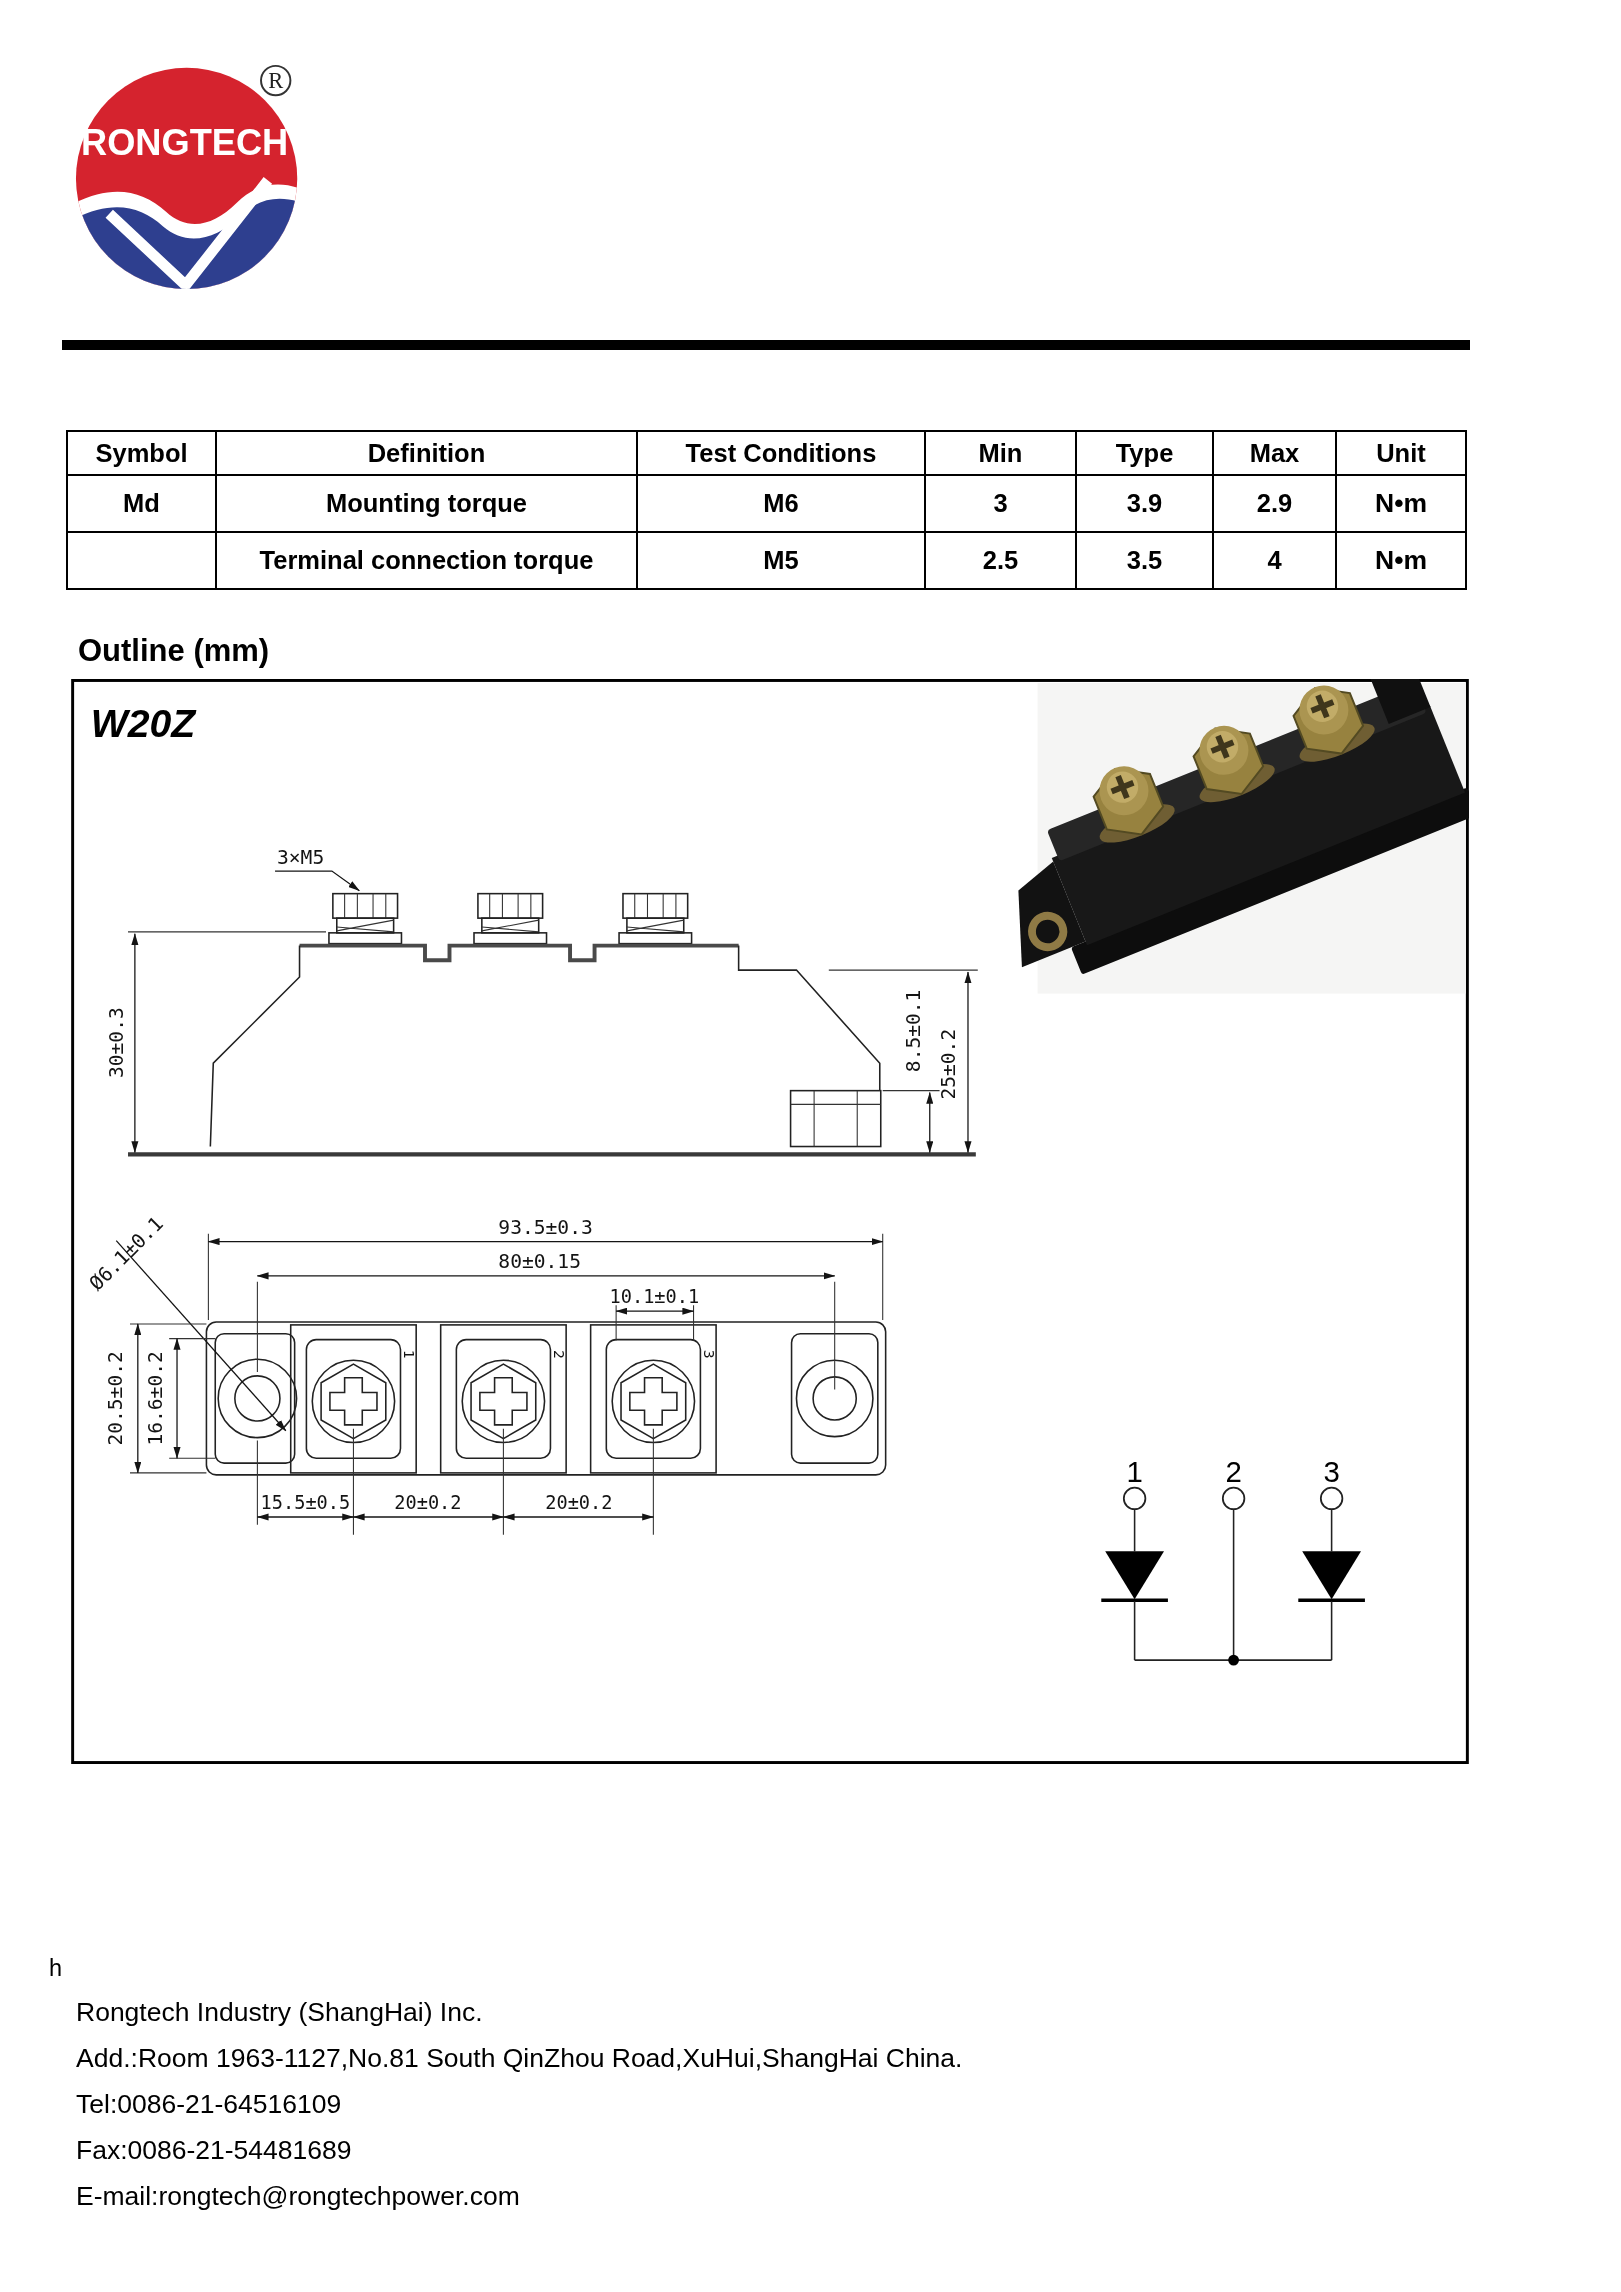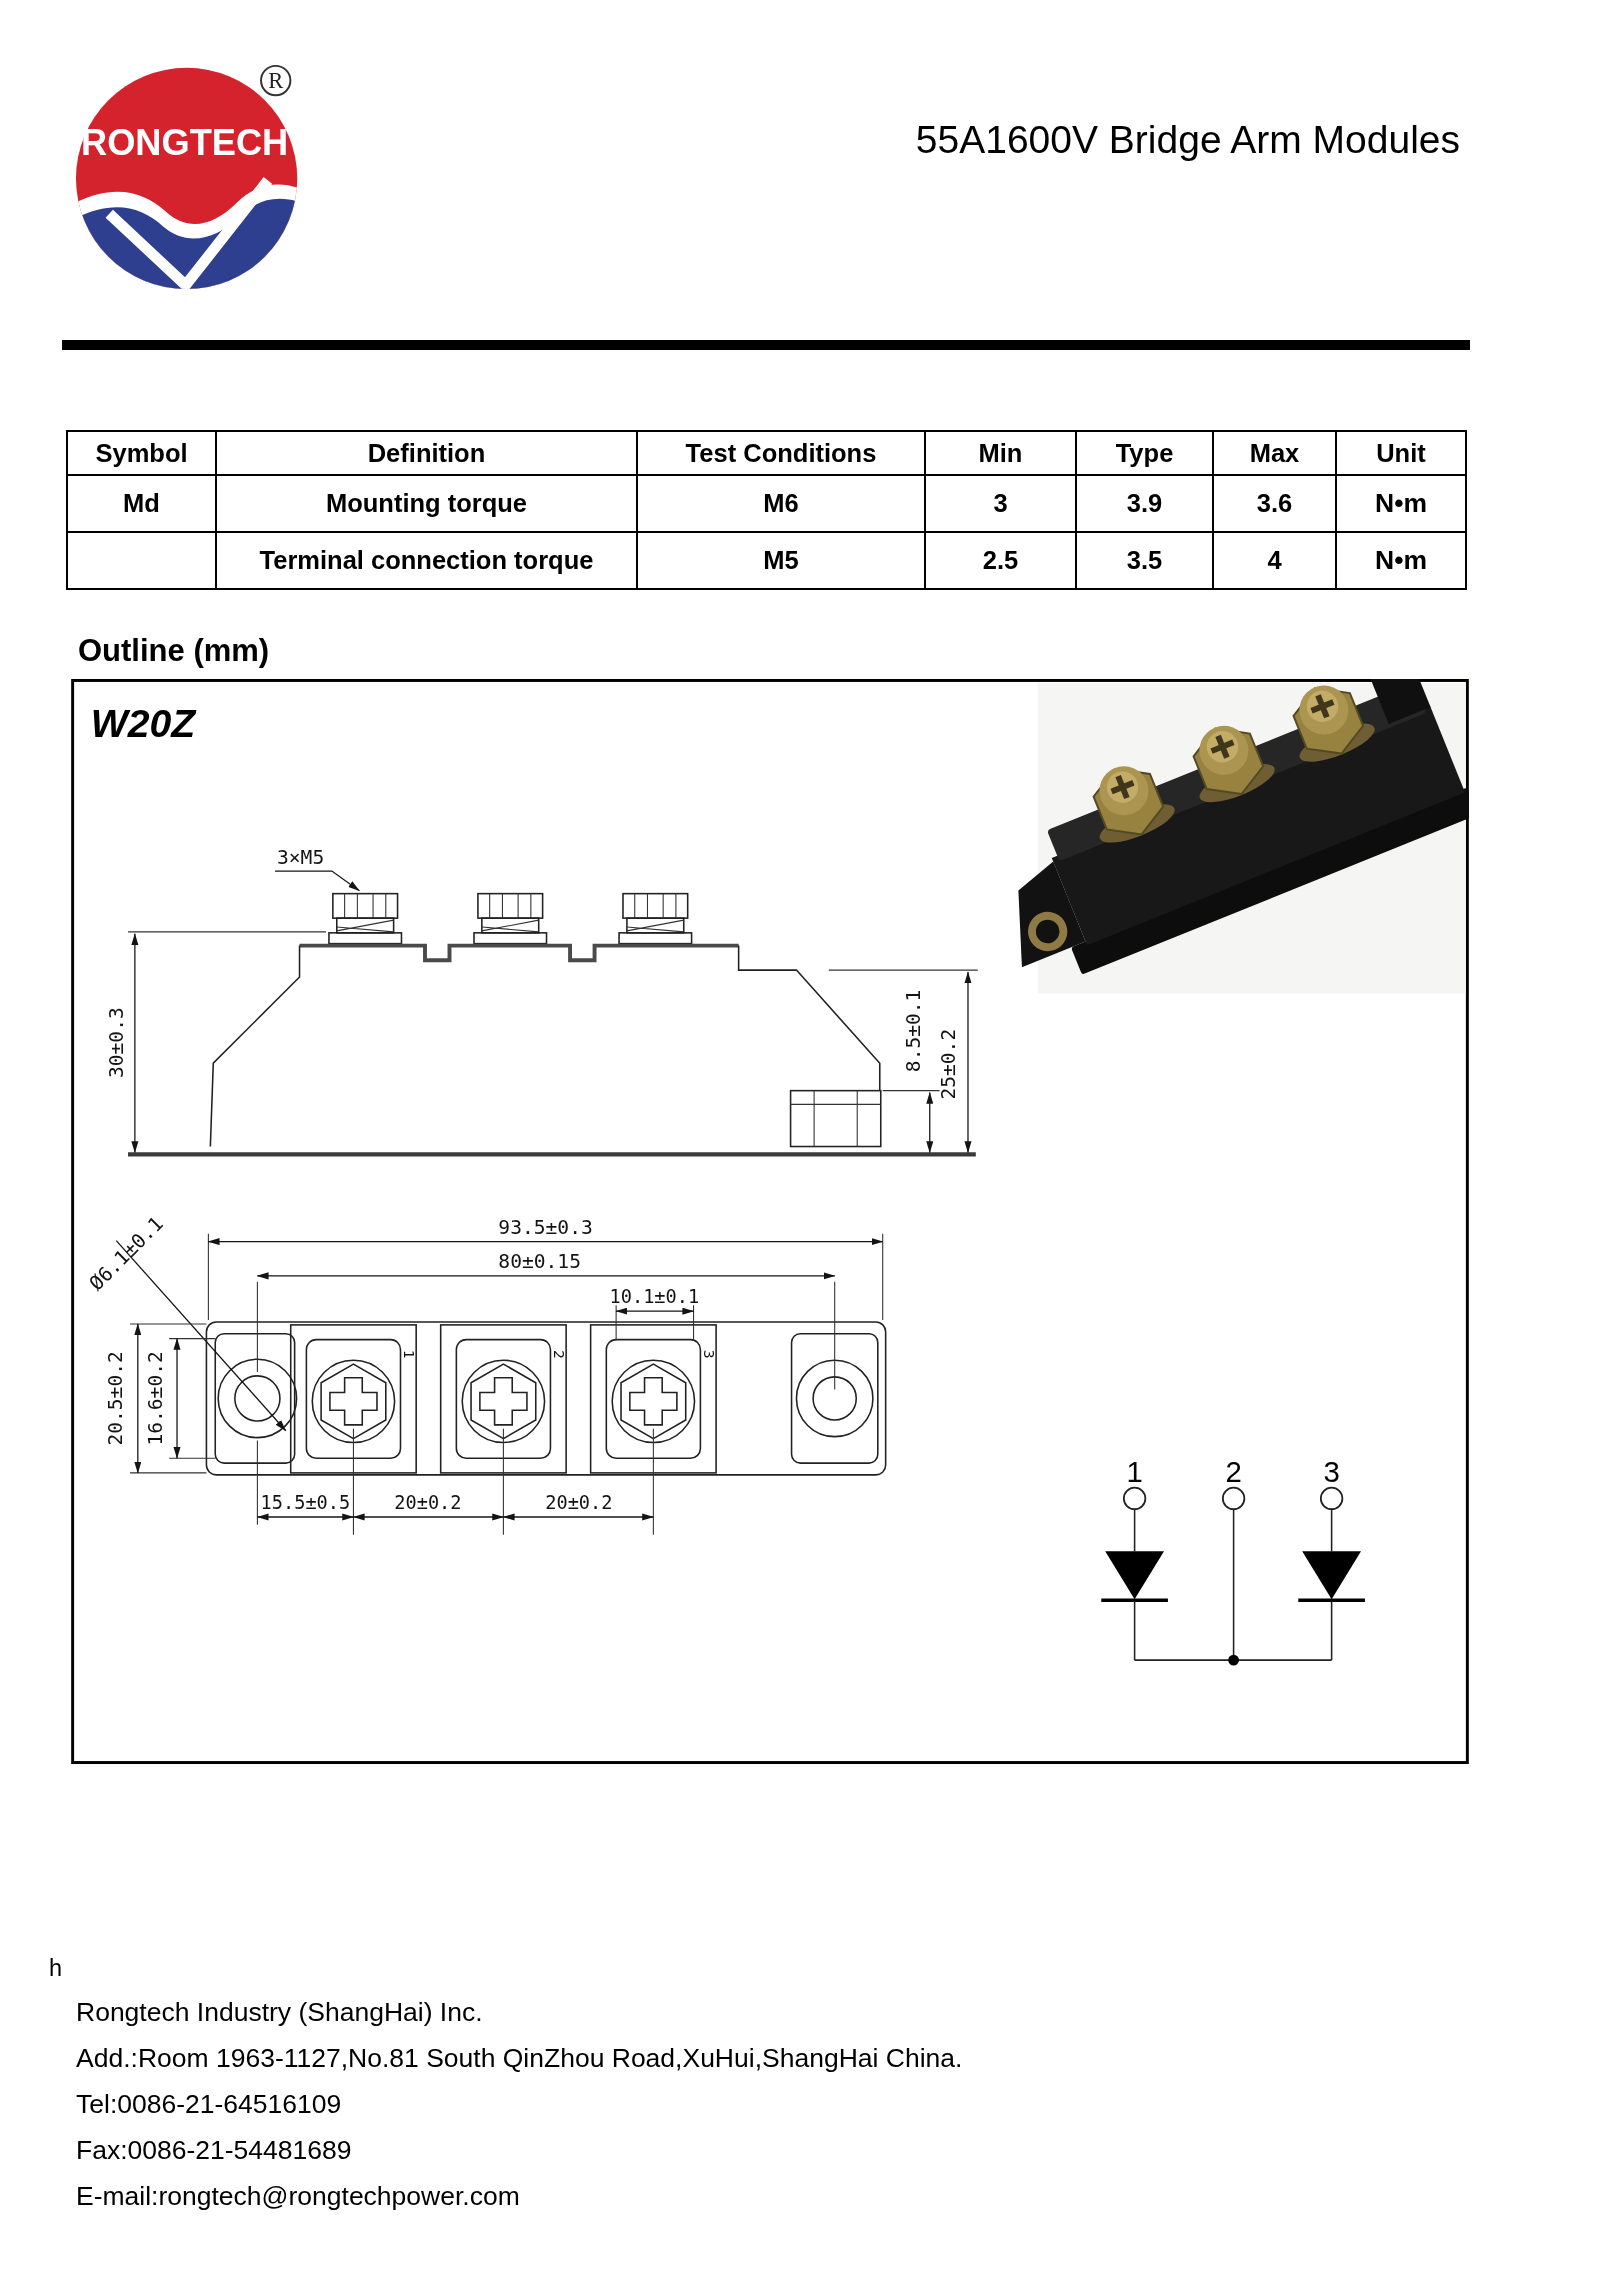--- a/index.html
+++ b/index.html
@@ -60,21 +60,20 @@
       <path d="M36,160 L114,233 L198,126" fill="none" stroke="#ffffff" stroke-width="11"></path>
     </g>
     <text x="113" y="100" text-anchor="middle" fill="#ffffff" style="font-family:'Liberation Sans',sans-serif;font-weight:bold;font-size:37px;">RONGTECH</text>
     <g>
       <circle cx="206" cy="24" r="15" fill="none" stroke="#333" stroke-width="2"></circle>
       <text x="206" y="32" text-anchor="middle" fill="#222" style="font-family:'Liberation Serif',serif;font-size:23px;">R</text>
     </g>
   </svg>
 
   <div class="title-block">
-    <div class="doc-subtitle">55A1600V Bridge Arm Modules</div>
   </div>
 
   <div class="divider"></div>
 
   <table class="spec">
     <colgroup>
       <col style="width:149px">
         <col style="width:421px">
         <col style="width:288px">
       <col style="width:151px">
@@ -93,21 +92,21 @@
         <th>Unit</th>
       </tr>
     </thead>
     <tbody>
       <tr>
         <td>Md</td>
         <td>Mounting torque</td>
         <td>M6</td>
         <td>3</td>
         <td>3.9</td>
-        <td>3.6</td>
+        <td>2.9</td>
         <td class="unit-cell">N•m</td>
       </tr>
       <tr>
         <td></td>
         <td>Terminal connection torque</td>
         <td>M5</td>
         <td>2.5</td>
         <td>3.5</td>
         <td>4</td>
         <td class="unit-cell">N•m</td>

